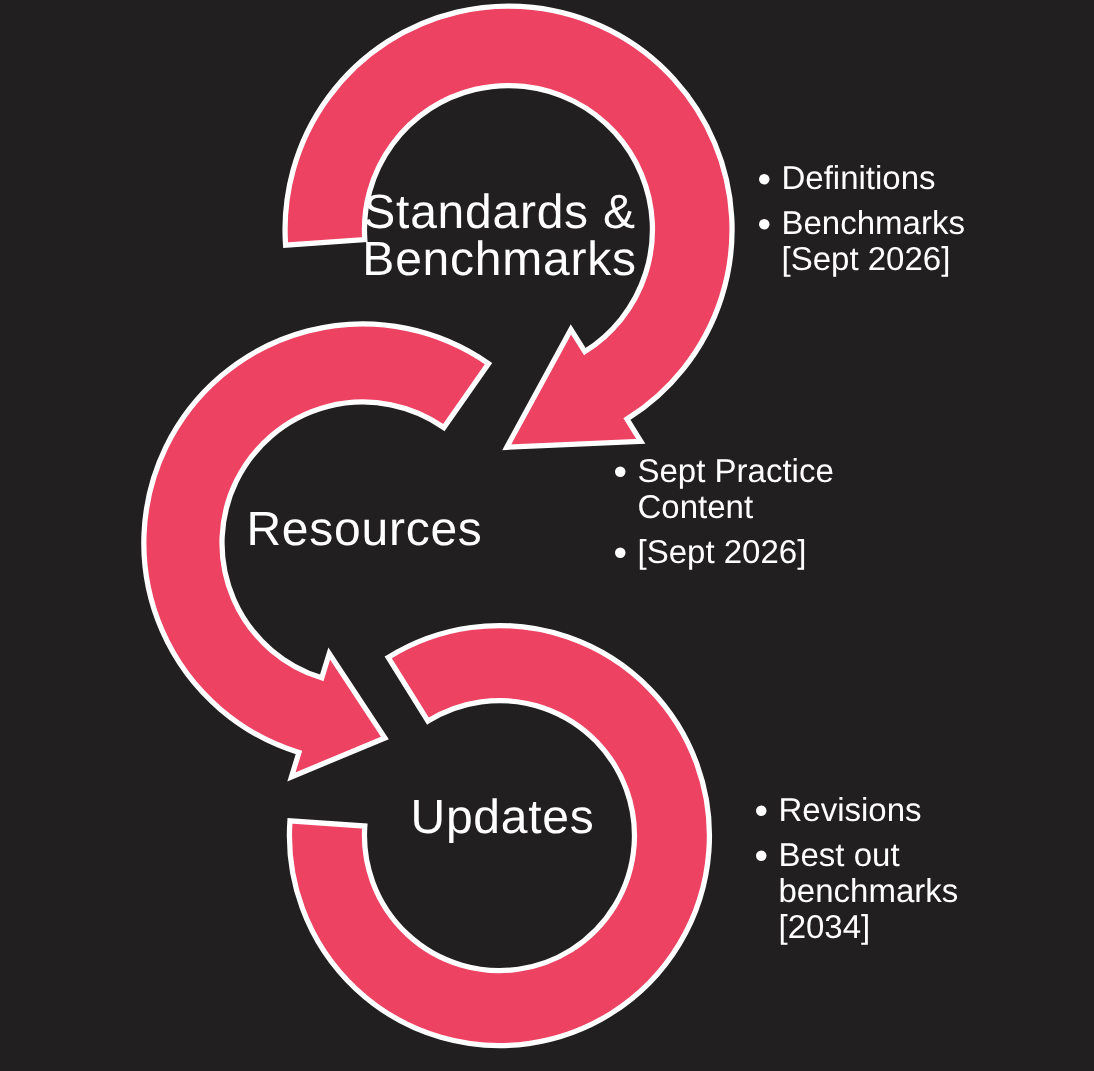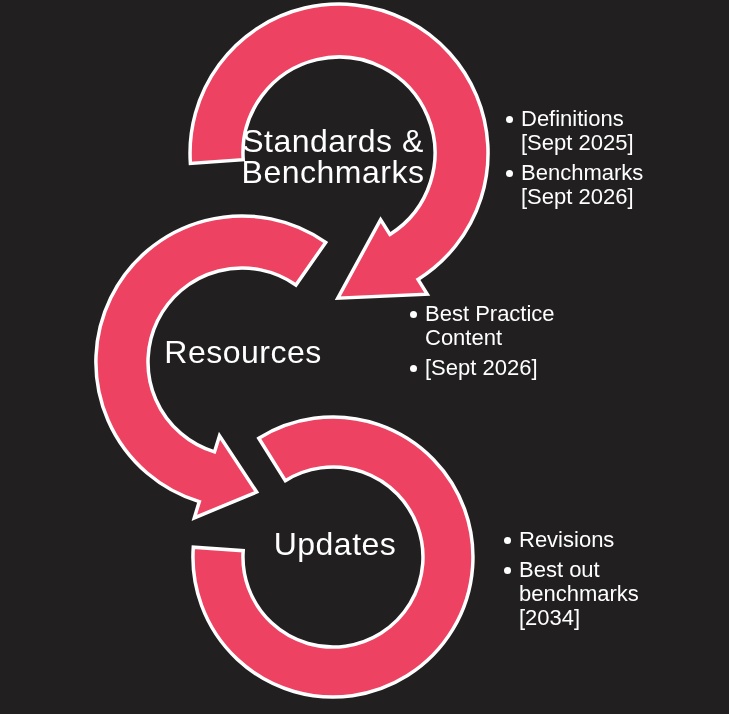--- a/index.html
+++ b/index.html
@@ -108,37 +108,36 @@
 
   <div class="circle-label" style="left:143px; top:337px; width:200px;">
     <div>Resources</div>
   </div>
 
   <div class="bullet-group" style="left:506px; top:107px;">
     <div class="bullet-item">
       <span class="bullet-dot"></span>
       <span class="bullet-lines">
         <div>Definitions</div>
-        <div>[Sept 2025]</div>
       </span>
     </div>
     <div class="bullet-item">
       <span class="bullet-dot"></span>
       <span class="bullet-lines">
         <div>Benchmarks</div>
         <div>[Sept 2026]</div>
       </span>
     </div>
   </div>
 
   <div class="bullet-group" style="left:410px; top:302px;">
     <div class="bullet-item">
       <span class="bullet-dot"></span>
       <span class="bullet-lines">
-        <div>Best Practice</div>
+        <div>Sept Practice</div>
         <div>Content</div>
       </span>
     </div>
     <div class="bullet-item">
       <span class="bullet-dot"></span>
       <span class="bullet-lines">
         <div>[Sept 2026]</div>
       </span>
     </div>
   </div>

